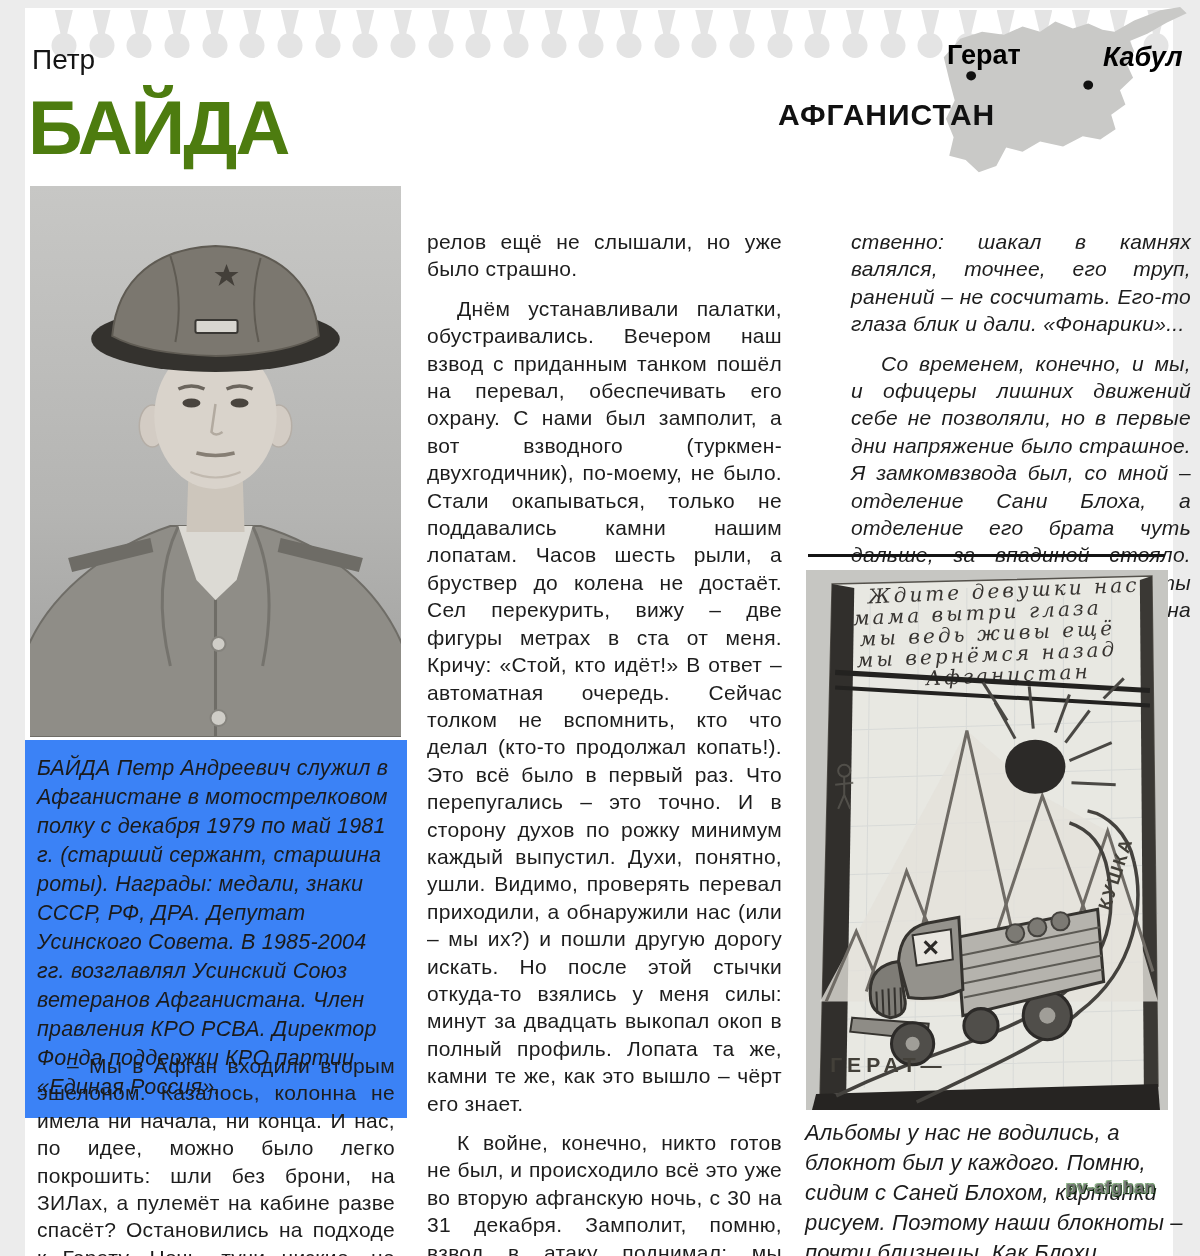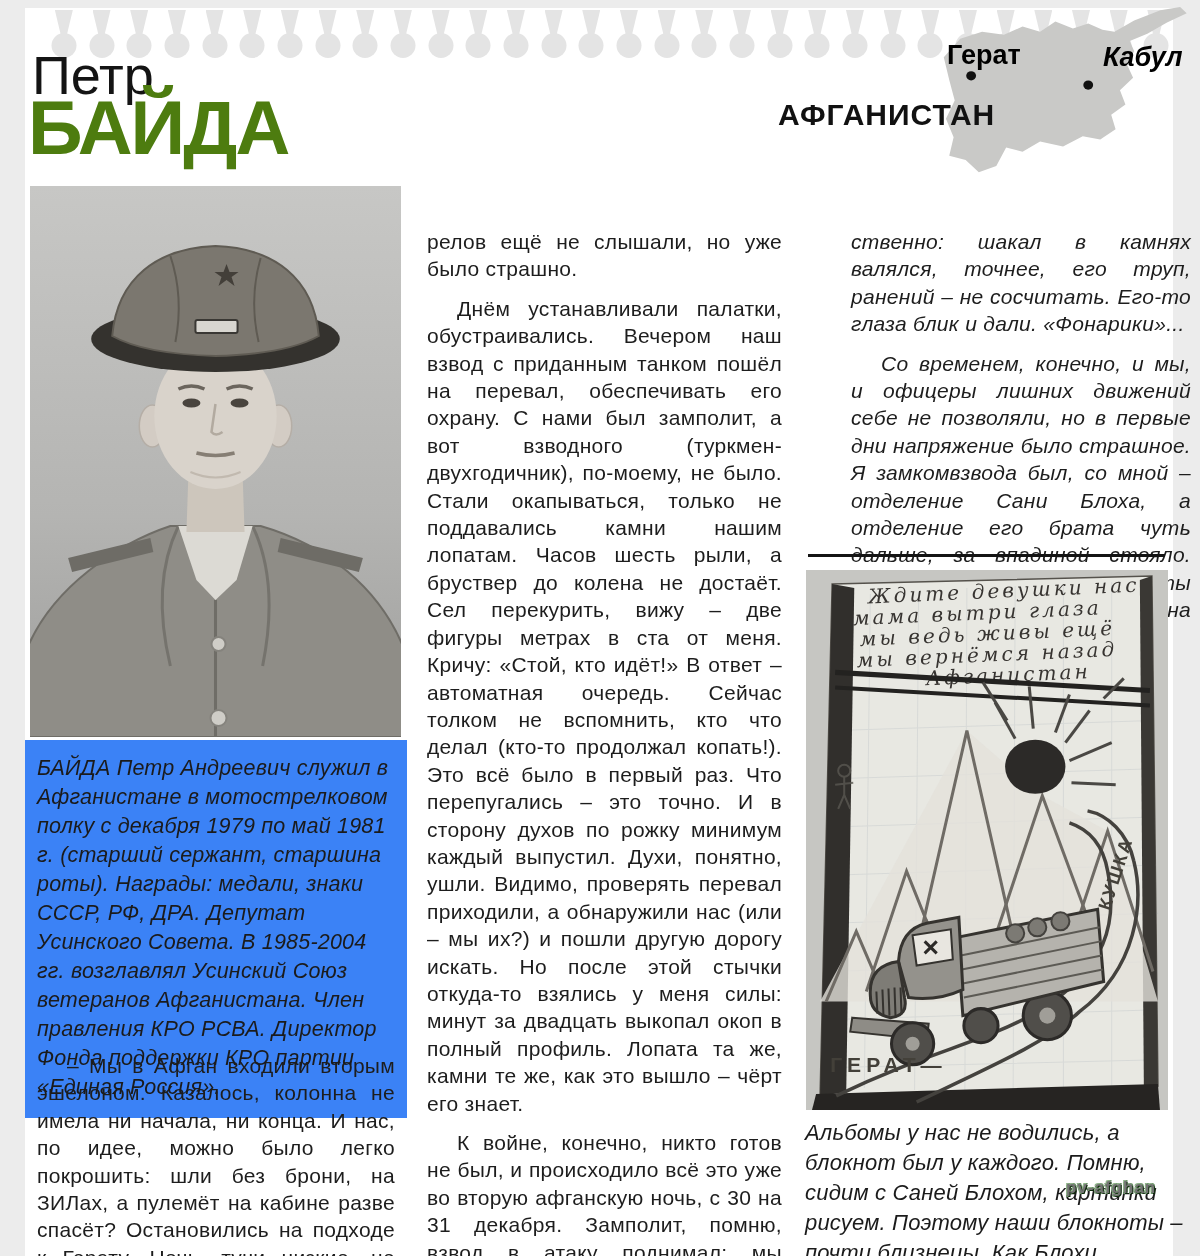--- a/index.html
+++ b/index.html
@@ -10,21 +10,21 @@
   .page{position:absolute;left:25px;top:8px;width:1148px;height:1248px;background:#ffffff;}
 
   
   .torn-edge{position:absolute;left:45px;top:10px;width:1130px;height:58px;display:flex;z-index:2;}
   .pin{flex:1;position:relative;}
   .pin::before{content:"";position:absolute;left:50%;top:0;transform:translateX(-50%);
     width:18px;height:27px;background:#e4e4e4;clip-path:polygon(0 0,100% 0,64% 100%,36% 100%);}
   .pin::after{content:"";position:absolute;left:50%;top:23px;transform:translateX(-50%);
     width:25px;height:25px;border-radius:50%;background:#e4e4e4;}
 
-  .title-small{position:absolute;left:32px;top:44px;font-size:54px;color:#141414;letter-spacing:0;z-index:3;}
+  .title-small{position:absolute;left:32px;top:44px;font-size:28px;color:#141414;letter-spacing:0;z-index:3;}
   .title-big{position:absolute;left:28px;top:84px;font-size:76px;font-weight:bold;color:#4d7c0f;
     letter-spacing:-2px;z-index:3;}
 
   .map-svg{position:absolute;left:900px;top:4px;width:290px;height:200px;z-index:3;}
   .map-country{position:absolute;left:778px;top:98px;font-size:30px;font-weight:bold;color:#111;
     letter-spacing:1px;z-index:4;}
   .map-city{position:absolute;font-size:27px;font-weight:bold;color:#000000;z-index:4;}
   .city-gerat{left:947px;top:40px;}
   .city-kabul{left:1103px;top:42px;font-style:italic;}
 

